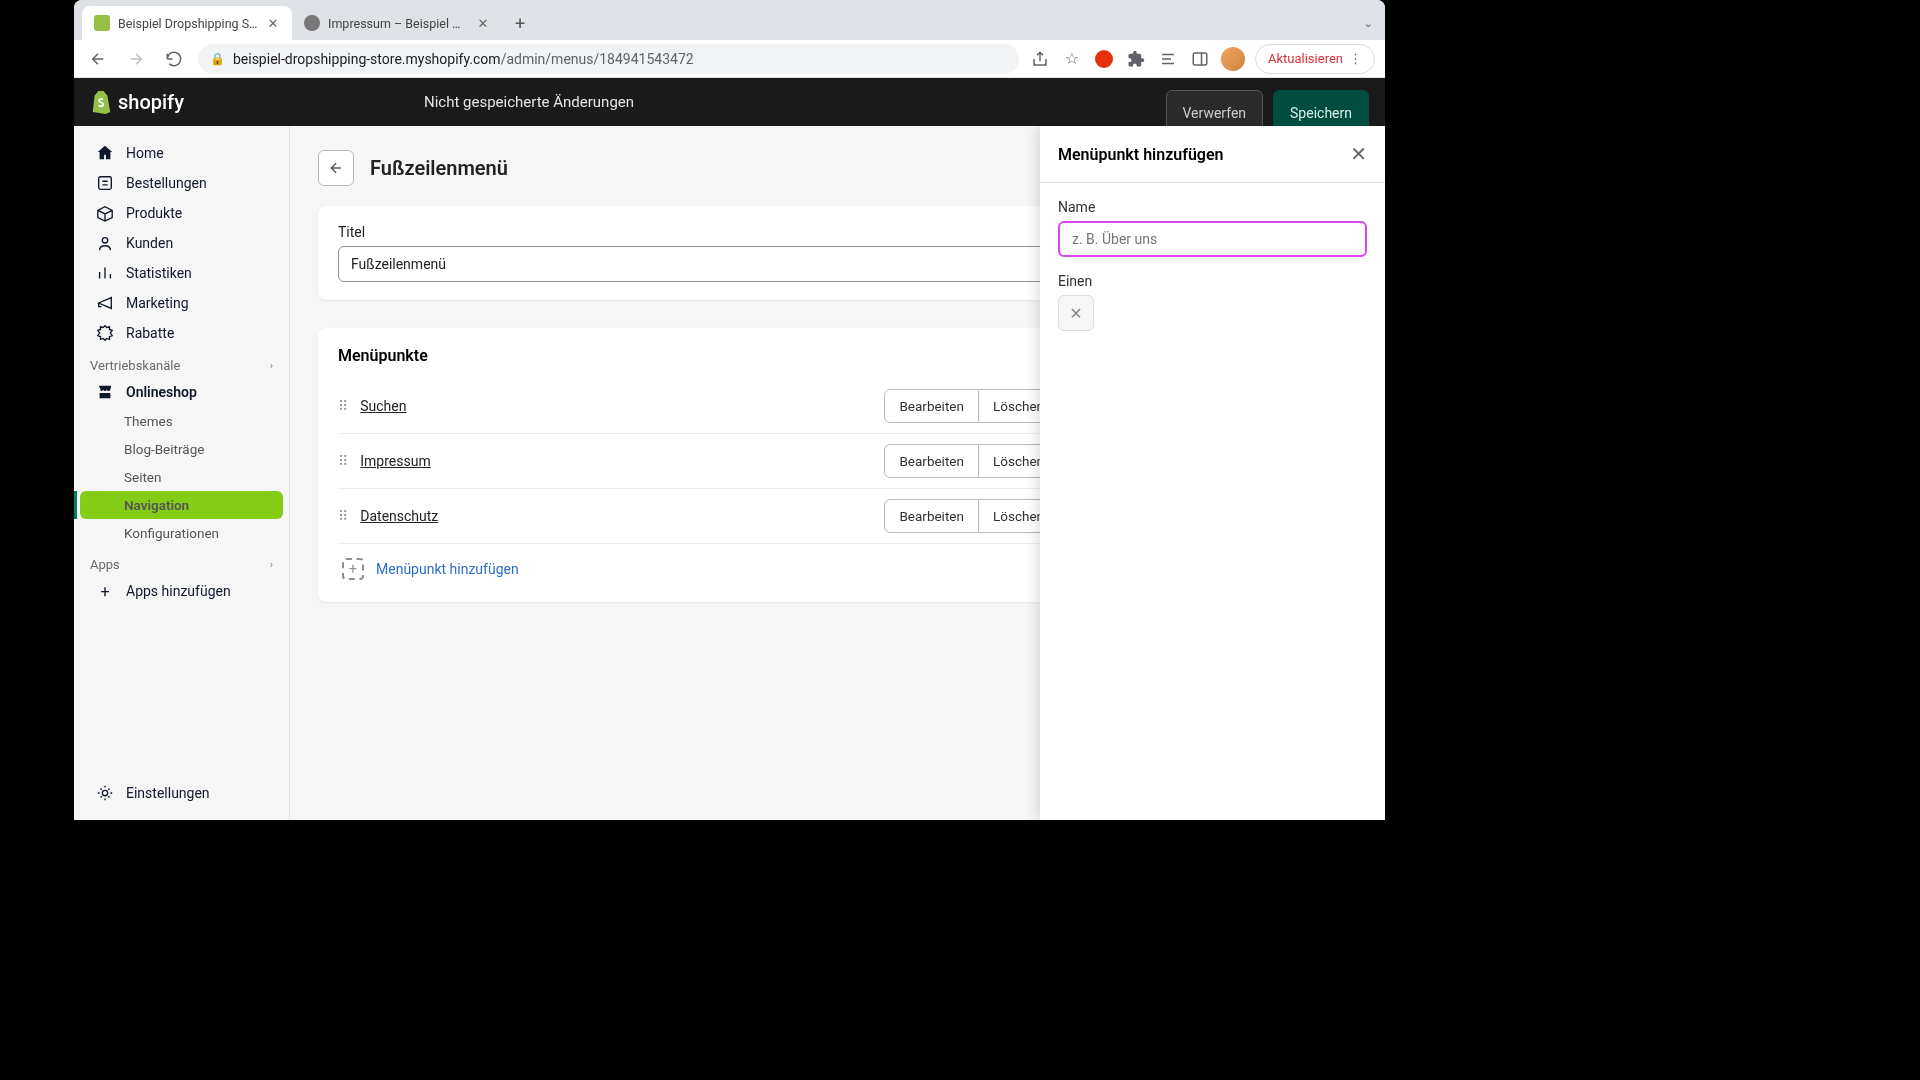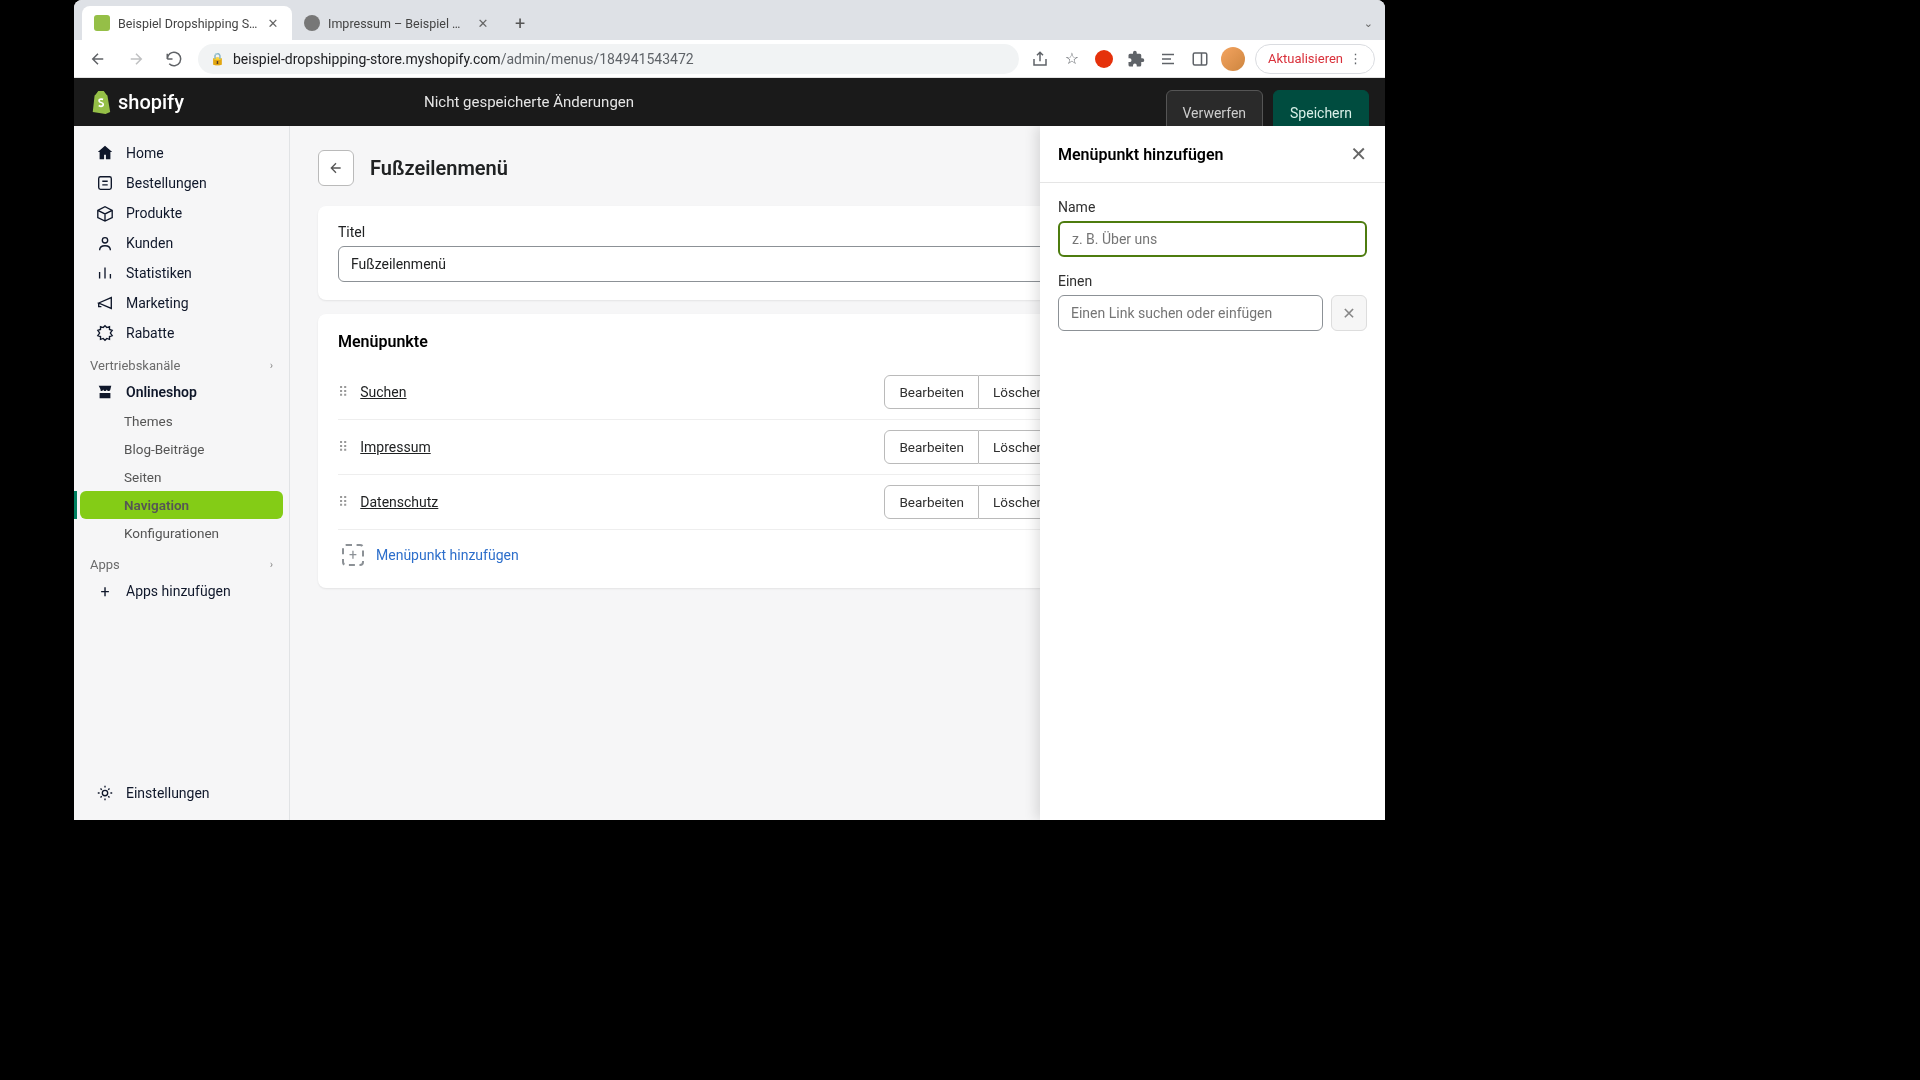--- a/index.html
+++ b/index.html
@@ -55,21 +55,21 @@
 .nav-item.bold { font-weight: 600; }
 .sidebar-bottom { margin-top: auto; }
 
 
 .main { flex: 1; padding: 24px 28px; overflow: auto; }
 .page-hdr { display: flex; align-items: center; gap: 16px; margin-bottom: 20px; }
 .back-btn { width: 36px; height: 36px; border: 1px solid #bababa; border-radius: 6px; background: #fff; display: flex; align-items: center; justify-content: center; color: #555; }
 .page-title { font-size: 20px; font-weight: 600; color: #202223; }
 
 .cards-row { display: flex; gap: 18px; align-items: flex-start; }
-.card-col { flex: 1; display: flex; flex-direction: column; gap: 14px; }
+.card-col { flex: 1; display: flex; flex-direction: column; gap: 28px; }
 .card { background: #fff; border-radius: 8px; box-shadow: 0 1px 2px rgba(0,0,0,0.08); padding: 18px 20px; }
 .card-side { width: 260px; }
 
 .lbl { font-size: 14px; color: #202223; margin-bottom: 6px; display: block; }
 .txt-input { width: 100%; height: 36px; border: 1px solid #8c9196; border-radius: 6px; padding: 0 12px; font-size: 14px; color: #202223; background: #fff; }
 
 .menuitems-title { font-size: 16px; font-weight: 600; margin-bottom: 14px; }
 .mi-row { display: flex; align-items: center; padding: 10px 0; border-bottom: 1px solid #eee; gap: 12px; }
 .mi-row:last-of-type { border-bottom: none; }
 .drag-h { color: #999; font-size: 14px; cursor: grab; }
@@ -88,21 +88,21 @@
 .code-box { margin-top: 14px; height: 34px; border: 1px solid #bababa; border-radius: 6px; padding: 0 10px; display: flex; align-items: center; font-size: 14px; color: #555; }
 
 
 .panel { position: absolute; right: 0; top: 0; bottom: 0; width: 345px; background: #fff; box-shadow: -4px 0 12px rgba(0,0,0,0.12); display: flex; flex-direction: column; }
 .panel-hdr { padding: 16px 18px; display: flex; align-items: center; justify-content: space-between; border-bottom: 1px solid #e5e5e5; }
 .panel-title { font-size: 16px; font-weight: 600; }
 .panel-close { font-size: 20px; color: #666; cursor: pointer; }
 .panel-body { padding: 16px 18px; flex: 1; }
 .field { margin-bottom: 16px; }
 .field-lbl { font-size: 14px; color: #303030; margin-bottom: 6px; display: block; }
-.name-input { width: 100%; height: 36px; border: 2px solid #4d7c0f; border-radius: 6px; padding: 0 12px; font-size: 14px; outline: none; }
+.name-input { width: 100%; height: 36px; border: 2px solid #d946ef; border-radius: 6px; padding: 0 12px; font-size: 14px; outline: none; }
 .link-row { display: flex; gap: 8px; }
 .link-input { flex: 1; height: 36px; border: 1px solid #8c9196; border-radius: 6px; padding: 0 12px; font-size: 14px; }
 .clear-link { width: 36px; height: 36px; border: 1px solid #ddd; border-radius: 6px; background: #f6f6f6; display: flex; align-items: center; justify-content: center; color: #888; }
 .panel-ftr { padding: 14px 18px; border-top: 1px solid #e5e5e5; display: flex; justify-content: space-between; }
 .btn { height: 36px; padding: 0 16px; border-radius: 6px; font-size: 14px; }
 .btn-sec { background: #fff; border: 1px solid #bababa; color: #303030; }
 .btn-pri { background: #f1f1f1; border: none; color: #aaa; }
 
 svg { display: block; }
 </style>
@@ -361,21 +361,20 @@
         <div class="panel-close">✕</div>
       </div>
       <div class="panel-body">
         <div class="field">
           <label class="field-lbl">Name</label>
           <input class="name-input" placeholder="z. B. Über uns" style="">
         </div>
         <div class="field">
           <label class="field-lbl">Einen</label>
           <div class="link-row">
-            <input class="link-input" placeholder="Einen Link suchen oder einfügen" style="">
             <div class="clear-link">✕</div>
           </div>
         </div>
       </div>
     </div>
 
   </div>
 </div>
 
 </body></html>

